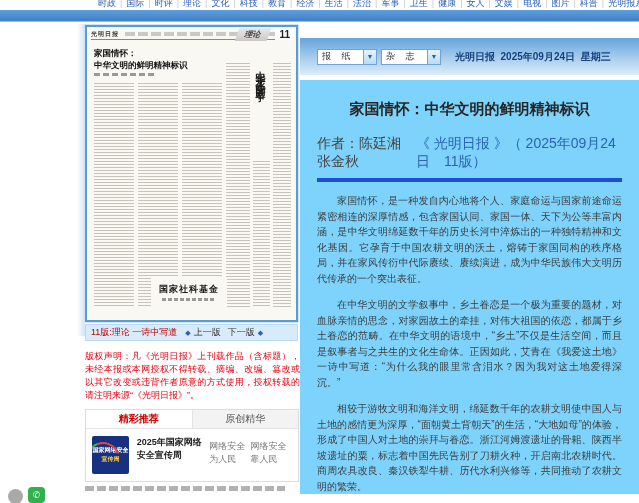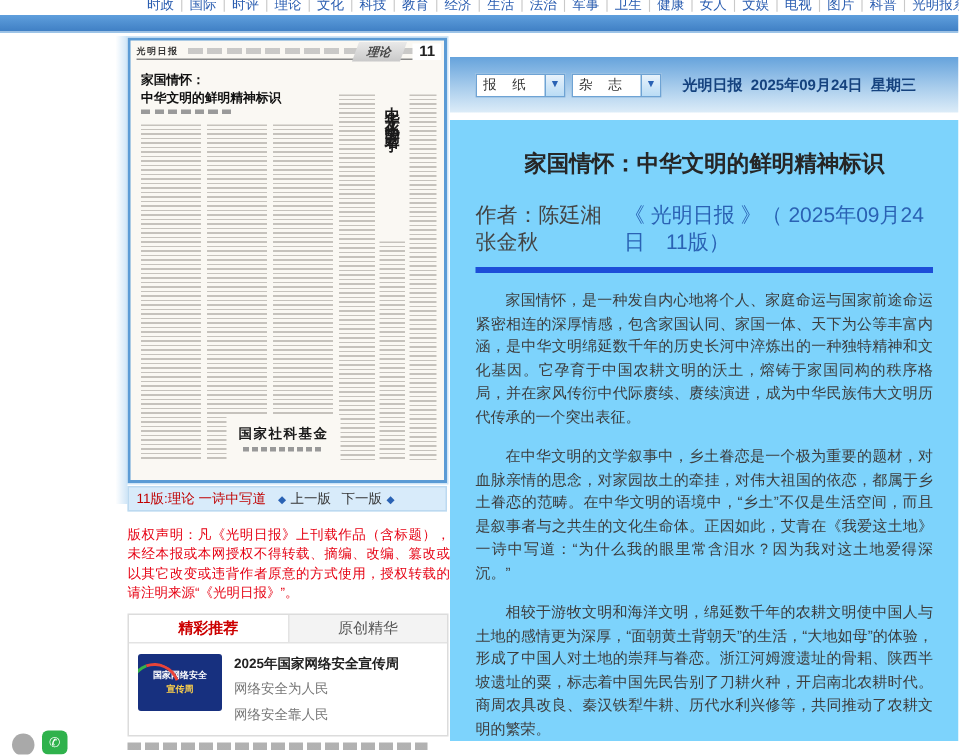--- a/index.html
+++ b/index.html
@@ -66,21 +66,21 @@
   .tab.inactive { color:#555; background:#f3f3f3; border-left:1px solid #e3e3e3; }
   .promo { display:flex; padding:7px 6px; }
   .promo-thumb { width:56px; height:38px; background:#17307f; border-radius:2px; position:relative;
     display:flex; flex-direction:column; align-items:center; justify-content:center; cursor:pointer;
     overflow:hidden; }
   .promo-thumb::before { content:""; position:absolute; left:-6px; top:6px; width:30px; height:30px;
     border:2px solid transparent; border-left:2px solid #37b34a; border-top:2px solid #e8443a;
     border-radius:50%; transform:rotate(25deg); }
   .thumb-line1 { font-size:6px; color:#fff; font-weight:bold; white-space:nowrap; }
   .thumb-line2 { font-size:6px; color:#ffd24a; font-weight:bold; }
-  .promo-texts { margin-left:8px; display:flex; flex-direction:column; justify-content:center; }
+  .promo-texts { margin-left:8px; display:flex; flex-direction:row; justify-content:center; }
   .promo-title { font-size:9px; font-weight:bold; color:#222; cursor:pointer; }
   .promo-line { font-size:9px; color:#777; margin-top:4px; cursor:pointer; }
   .partial-row { margin-top:4px; width:200px; height:5px; overflow:hidden; opacity:.65;
     background:repeating-linear-gradient(90deg,#888 0 9px,transparent 9px 12px); }
 
   
   .rightcol { position:absolute; left:300px; top:22px; width:339px; height:481px; background:#fff; }
   .panel-top { position:absolute; top:16px; left:0; width:339px; height:37px;
     background:linear-gradient(180deg,#66a3dc 0%,#a9cdec 55%,#dcecf8 100%); }
   .panel-top-inner { display:flex; align-items:center; height:100%; padding-left:17px; }

